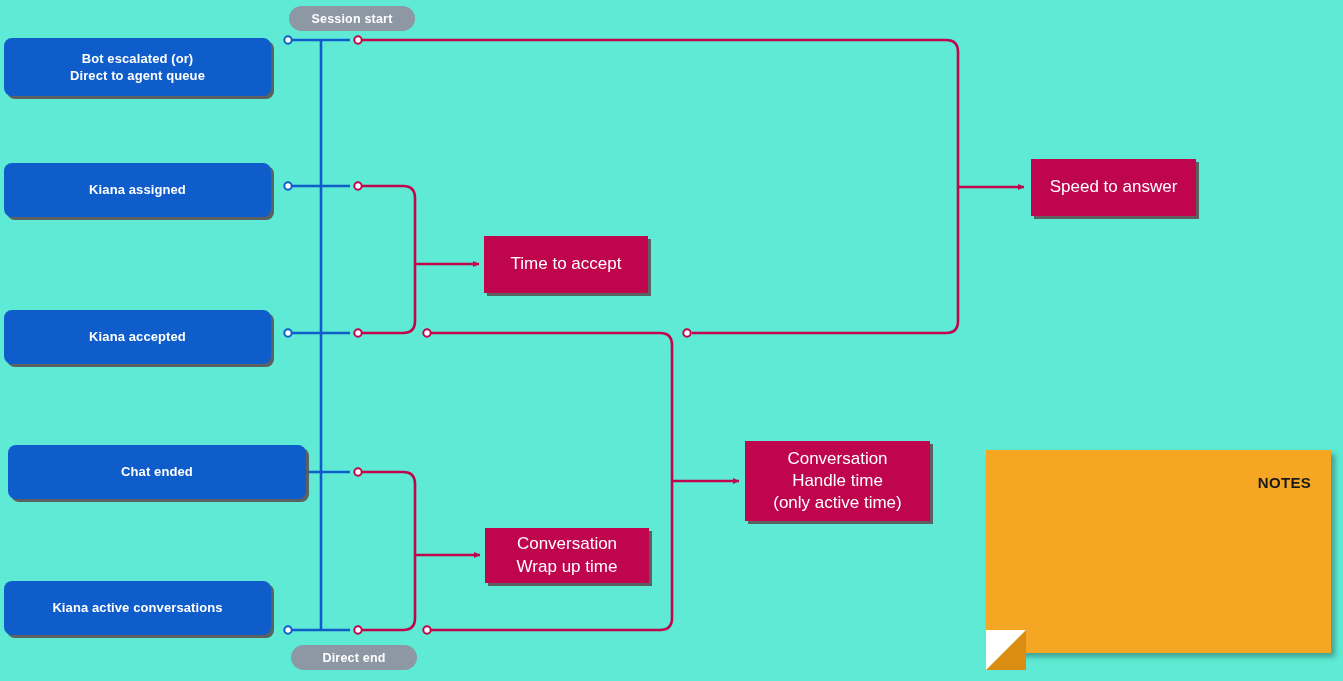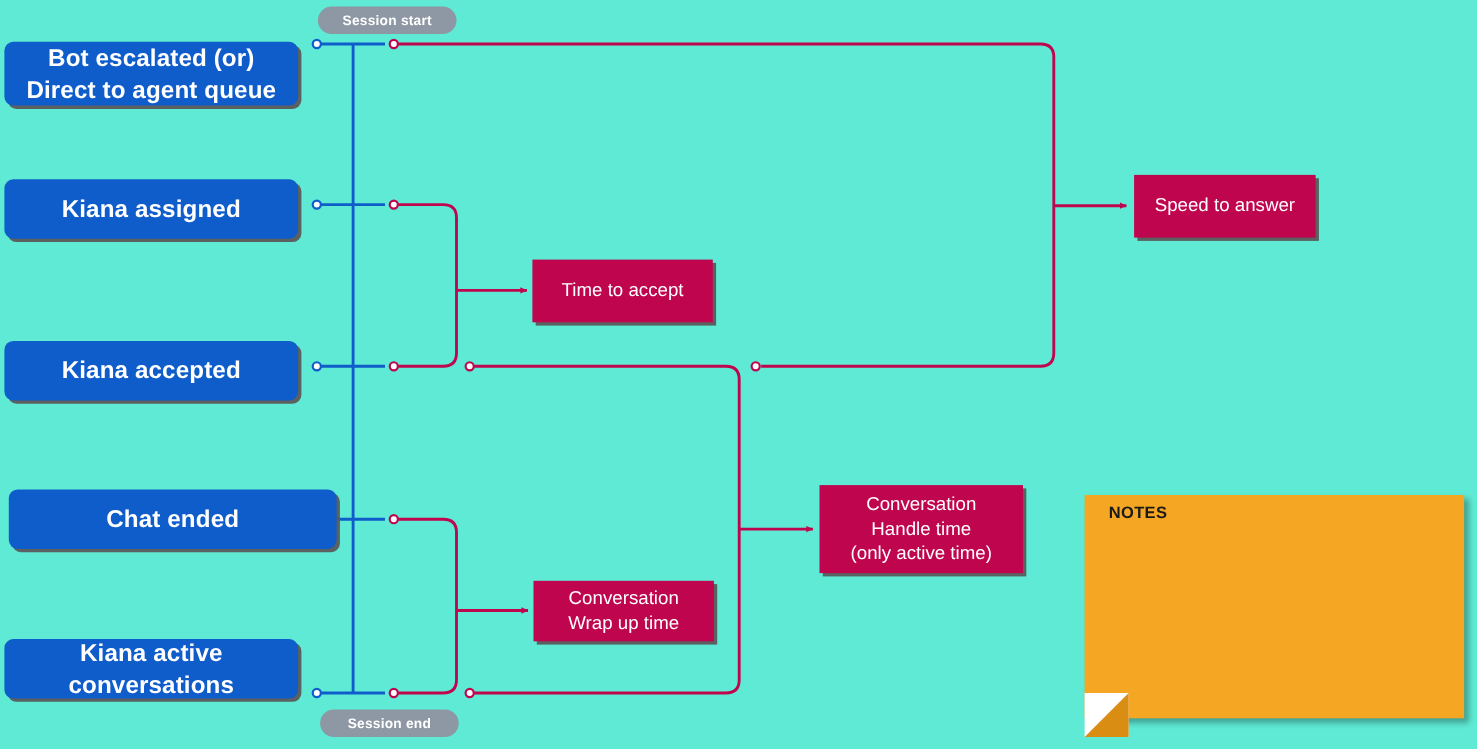--- a/index.html
+++ b/index.html
@@ -31,21 +31,21 @@
     position: absolute;
     background: #0F5CCB;
     color: #ffffff;
     border-radius: 8px;
     box-shadow: 3px 3px 0 0 rgba(90,90,90,0.95);
     display: flex;
     align-items: center;
     justify-content: center;
     text-align: center;
     font-weight: bold;
-    font-size: 22px;
+    font-size: 13px;
     line-height: 1.32;
     letter-spacing: 0.1px;
     box-sizing: border-box;
     padding: 4px 8px;
   }
 
   
   .metric-box {
     position: absolute;
     background: #C0054F;
@@ -81,22 +81,23 @@
 
   
   #notes-panel {
     position: absolute;
     left: 986px;
     top: 450px;
     width: 345px;
     height: 203px;
     background: #F5A623;
     box-sizing: border-box;
-    padding: 8px 20px 8px 22px;
+    padding: 24px 20px 8px 22px;
     box-shadow: 4px 4px 5px rgba(0,0,0,0.30);
+    text-align: right;
   }
   #notes-fold {
     position: absolute;
     left: 986px;
     top: 630px;
     width: 40px;
     height: 40px;
     background: #ffffff;
   }
   #notes-fold-tri {
@@ -196,21 +197,21 @@
       <circle cx="427" cy="630" r="3.7"></circle>
       <circle cx="687" cy="333" r="3.7"></circle>
     </g>
   </svg>
 
   <div class="session-pill" style="left:289px; top:6px; width:126px; height:25px;">
     <span>Session start</span>
   </div>
 
   <div class="session-pill" style="left:291px; top:645px; width:126px; height:25px;">
-    <span>Session end</span>
+    <span>Direct end</span>
   </div>
 
   <div class="event-box" style="left:4px; top:38px; width:267px; height:58px;">
     <span style="white-space:pre-line;">Bot escalated (or)
 Direct to agent queue</span>
   </div>
 
   <div class="event-box" style="left:4px; top:310px; width:267px; height:54px;">
     <span>Kiana accepted</span>
   </div>

